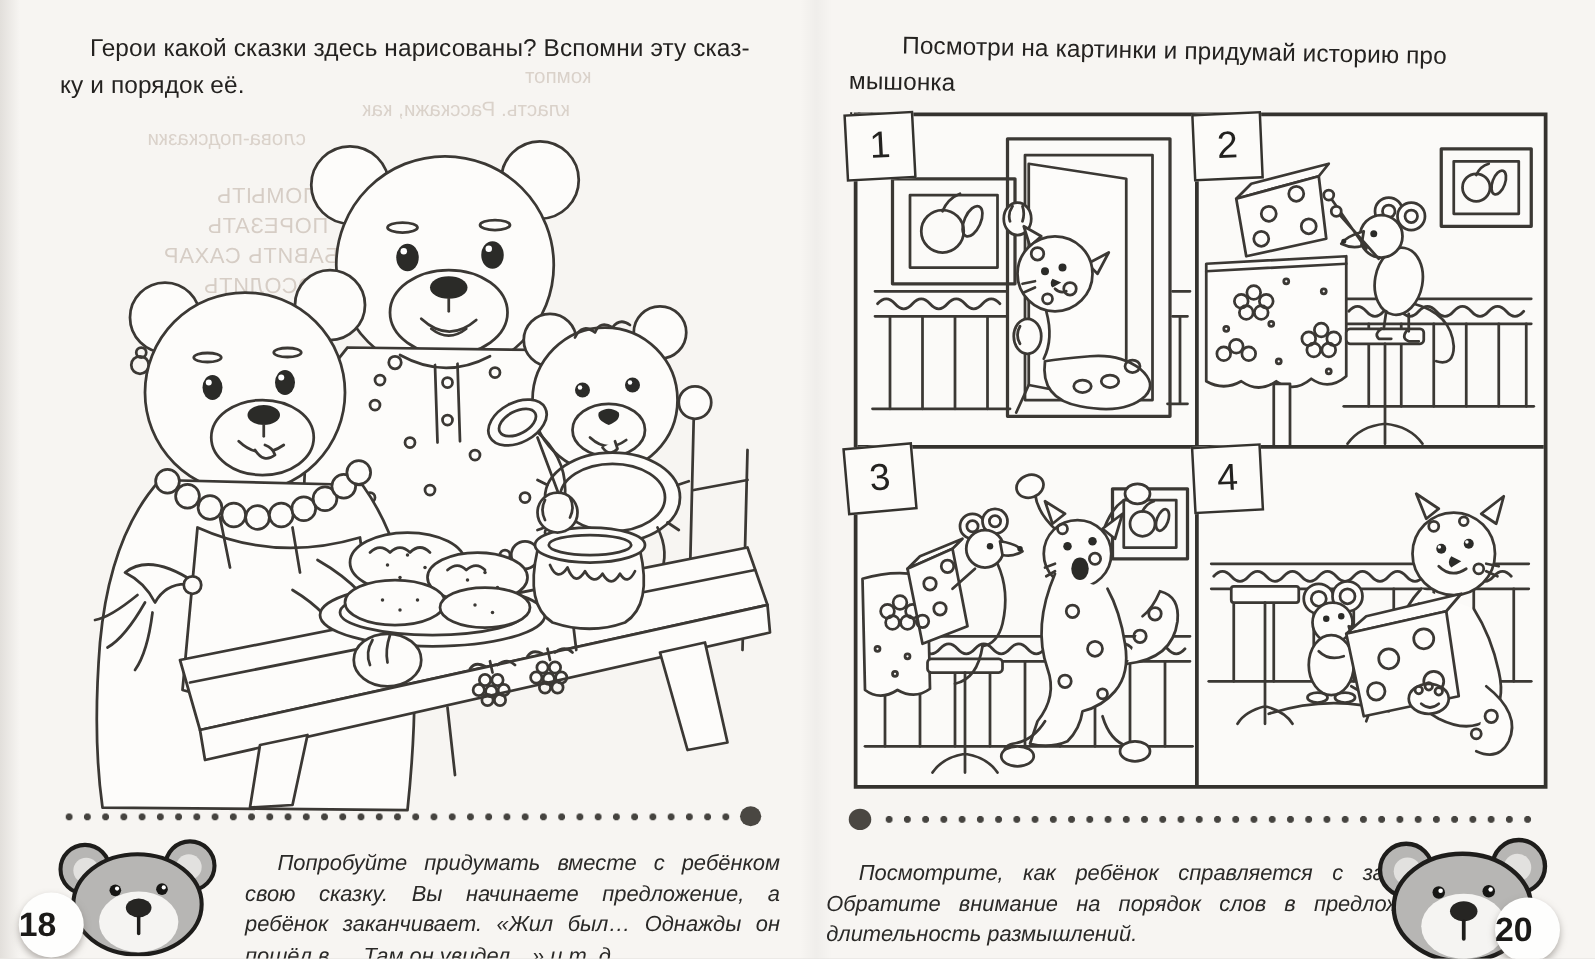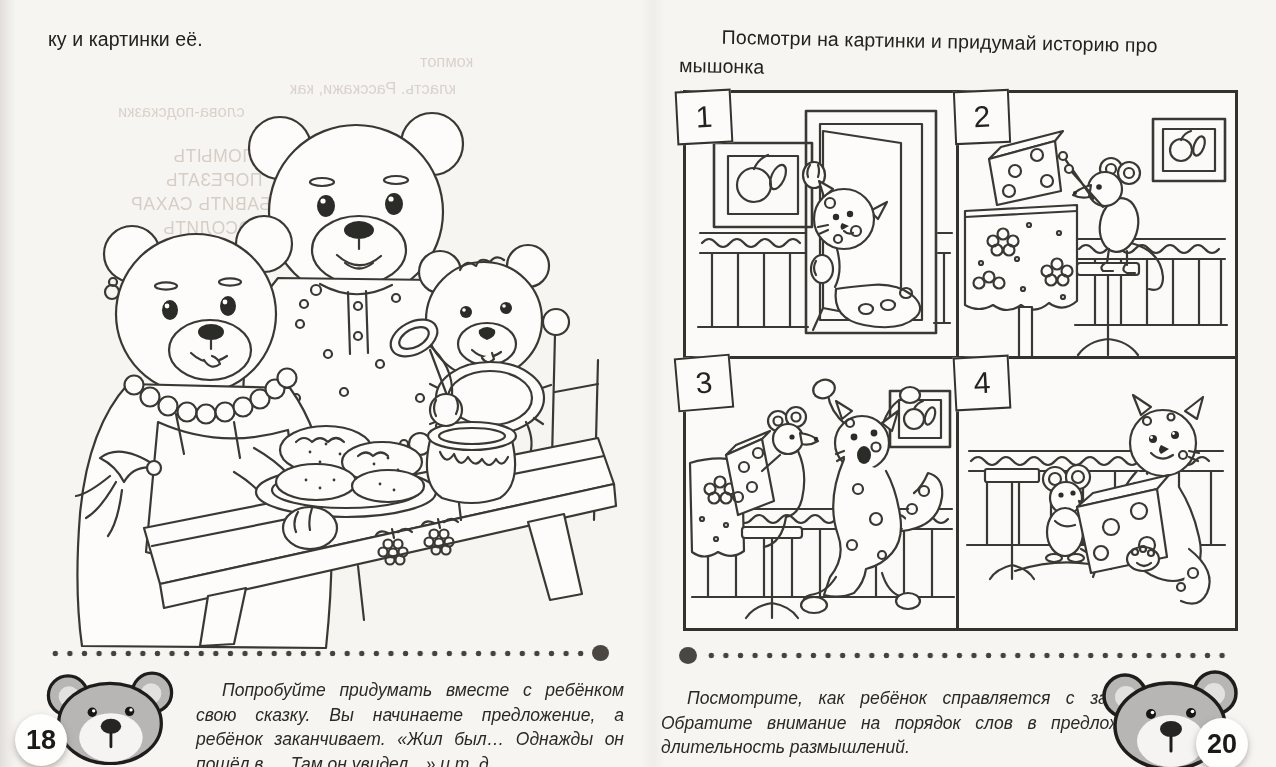--- a/index.html
+++ b/index.html
@@ -50,21 +50,21 @@
   .note{position:absolute;font-style:italic;font-size:17.5px;line-height:24.5px;color:#2a2927;text-align:justify;}
   .note p{margin:0;text-indent:26px;}
   .nl{left:196px;top:678px;width:428px;}
   .nr{left:661px;top:686px;width:512px;}
 
   
   .bearicon{position:absolute;}
   .biL{left:40px;top:667px;width:140px;height:98px;}
   .biR{left:1095px;top:666px;width:150px;height:104px;}
   .badge{position:absolute;width:52px;height:52px;border-radius:50%;background:#fefefd;
-         box-shadow:0 3px 6px rgba(110,104,98,.5);display:flex;align-items:center;justify-content:center;
+         box-shadow:0 3px 6px rgba(110,104,98,.5);display:flex;align-items:center;justify-content:flex-start;
          font-weight:bold;font-size:27px;color:#1b1a18;}
   .b18{left:15px;top:714px;}
   .b19{left:1196px;top:718px;}
 
   
   .grid{position:absolute;left:683px;top:90px;width:549px;height:535px;border:3px solid #34322e;background:#fbfaf8;}
   .vdiv{position:absolute;left:270px;top:0;width:3px;height:100%;background:#34322e;}
   .hdiv{position:absolute;left:0;top:263px;width:100%;height:3px;background:#34322e;}
   .panel{position:absolute;width:270px;height:263px;}
   .pp1{left:0;top:0;} .pp2{left:273px;top:0;} .pp3{left:0;top:266px;} .pp4{left:273px;top:266px;}
@@ -76,21 +76,22 @@
   .nb4{left:268px;top:263px;transform:rotate(-3deg);}
 </style>
 </head>
 <body>
 
 <div id="canvas">
   <div class="edge-shade"></div>
   <div class="gutter"></div>
 
   <div class="task tl">
-    <span class="l2">ку и картинки её.</span>
+    <span class="l1">Герои какой сказки здесь нарисованы? Вспомни эту сказ-</span>
+    <span class="l2">ку и порядок её.</span>
   </div>
 
   <span class="ghost g1">компот</span>
   <span class="ghost g2">класть. Расскажи, как</span>
   <span class="ghost g3">слова-подсказки</span>
   <div class="ghost-block">
     <div>ПОМЫТЬ</div>
     <div>ПОРЕЗАТЬ</div>
     <div>ДОБАВИТЬ САХАР</div>
     <div>ПОСОЛИТЬ</div>

